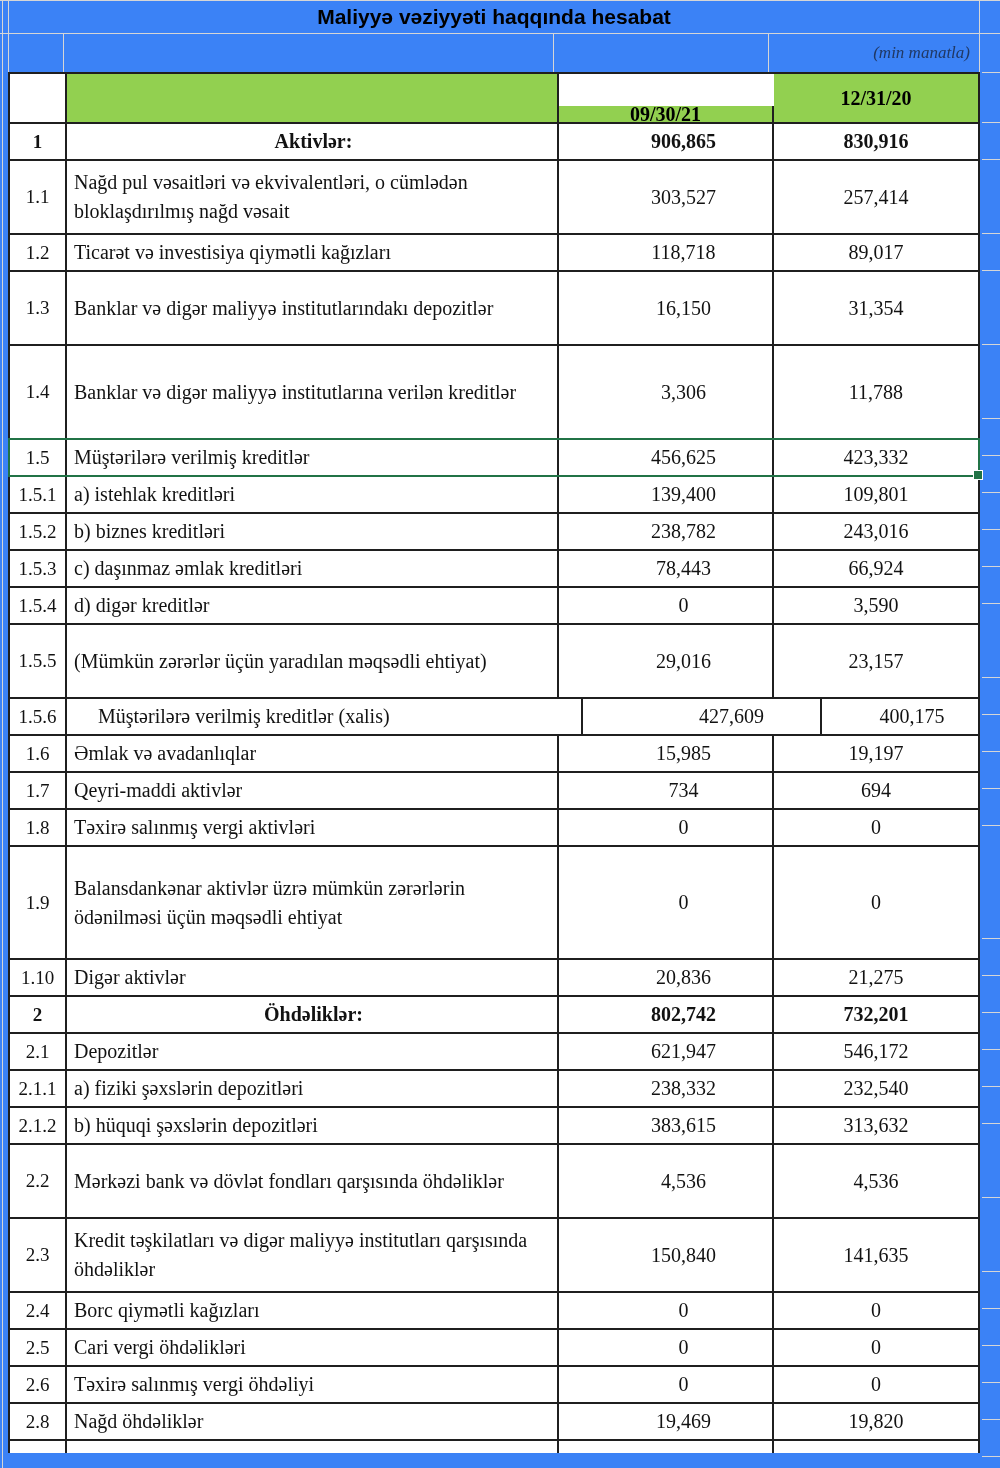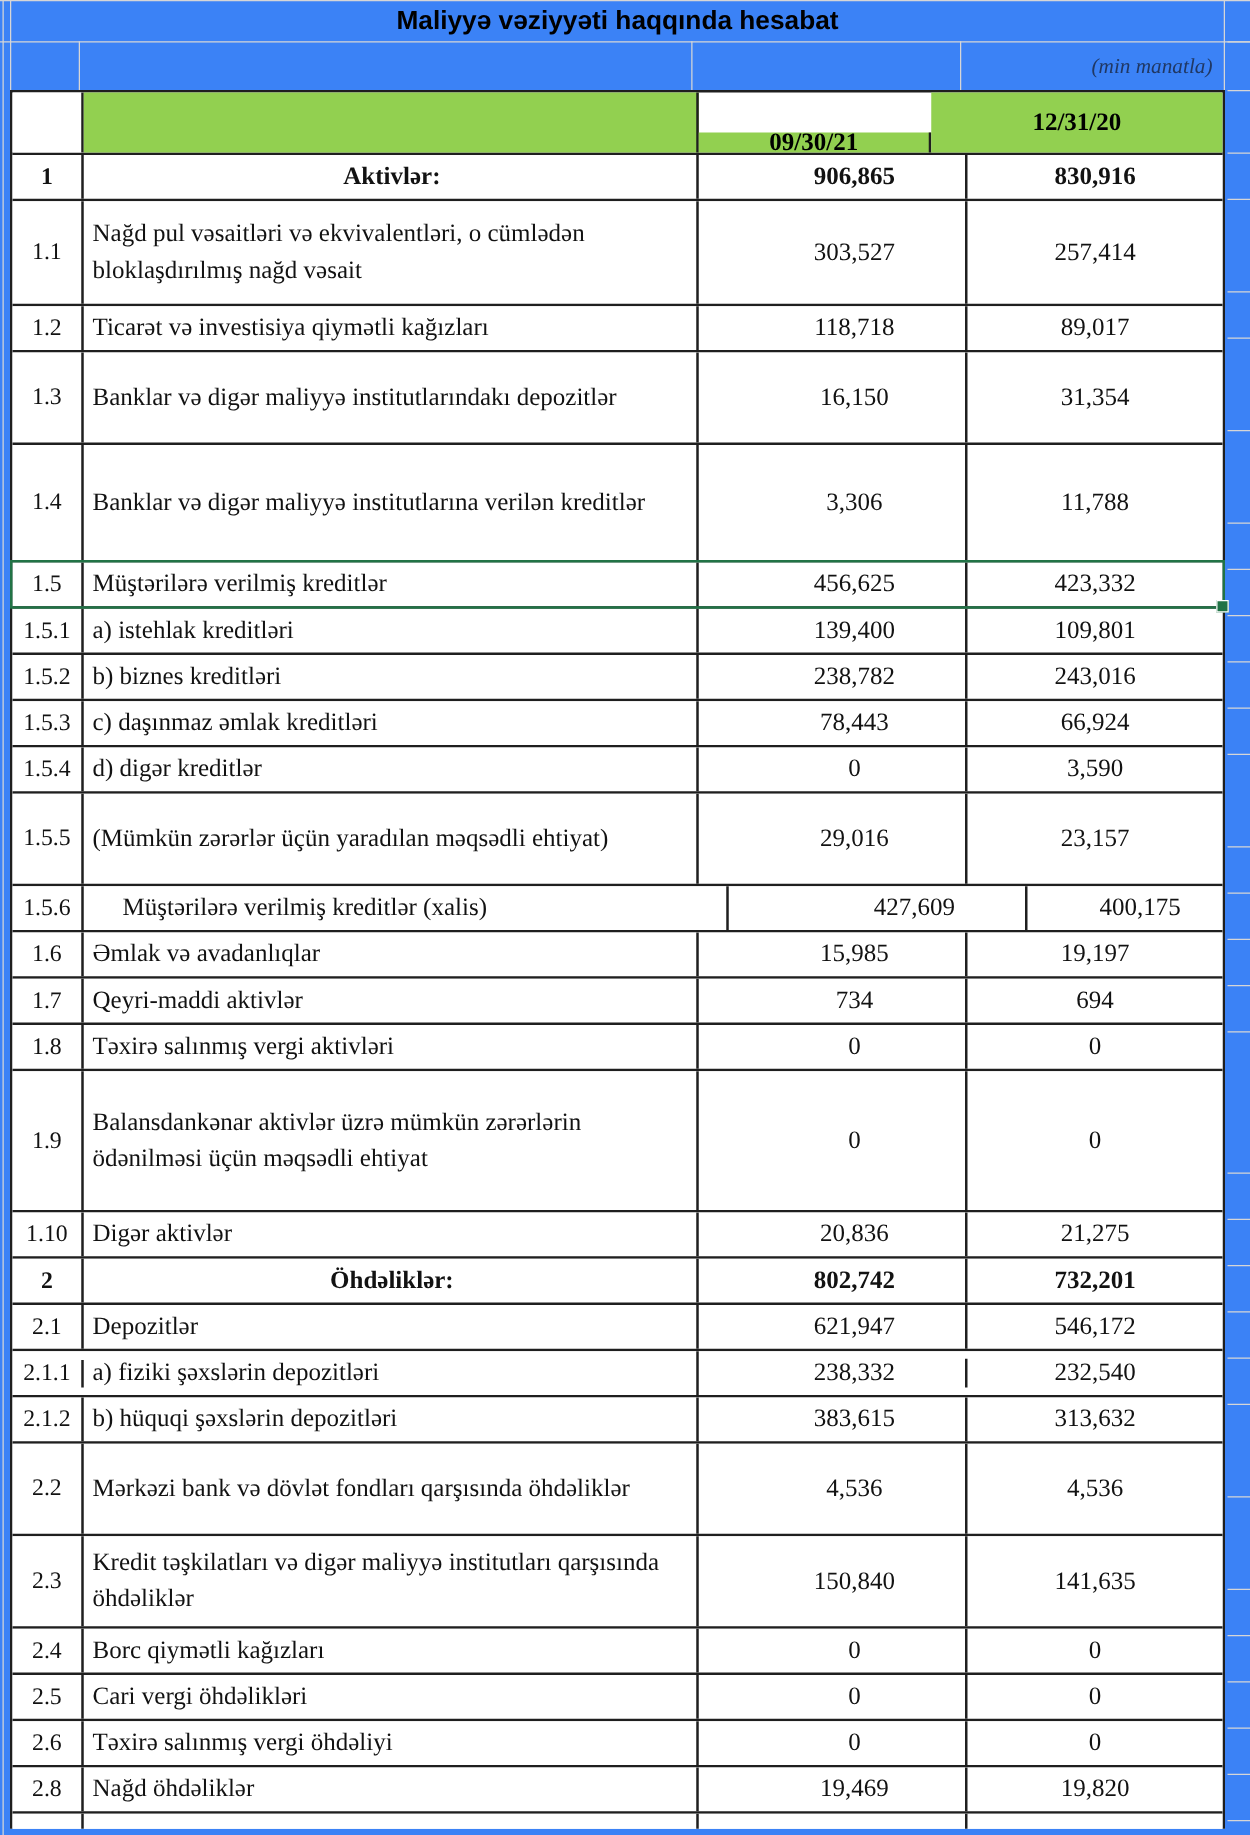--- a/index.html
+++ b/index.html
@@ -20,21 +20,21 @@
     display:flex;align-items:center;justify-content:flex-end;}
   .note-text{font-style:italic;font-size:17px;color:var(--note);}
   
   .xtable{position:absolute;left:8px;top:72px;width:972px;
     border:2px solid var(--border);border-bottom:none;box-sizing:border-box;background:#fff;}
   .thead{display:flex;height:50px;border-bottom:2px solid var(--border);box-sizing:border-box;}
   .th{display:flex;align-items:center;justify-content:center;box-sizing:border-box;
       font-weight:700;font-size:20px;color:#000;}
   .th-num{width:57px;background:#fff;border-right:2px solid var(--border);}
   .th-label{width:492px;background:var(--green);border-right:2px solid var(--border);}
-  .th-c1{width:186px;background:var(--green);border-right:2px solid var(--border);margin-top:32px;}
+  .th-c1{width:215px;background:var(--green);border-right:2px solid var(--border);margin-top:32px;}
   .th-c2{flex:1;background:var(--green);}
   .trow{display:flex;border-bottom:2px solid var(--border);box-sizing:border-box;position:relative;background:#fff;}
   .c{display:flex;align-items:center;box-sizing:border-box;font-size:20px;}
   .c-num{width:57px;justify-content:center;border-right:2px solid var(--border);font-size:19px;}
   .c-label{width:492px;justify-content:flex-start;text-align:left;
     padding:3px 4px 3px 7px;border-right:2px solid var(--border);line-height:1.45;}
   .c-v1{width:215px;justify-content:center;border-right:2px solid var(--border);padding-left:36px;}
   .c-v2{flex:1;justify-content:center;}
   .trow.bold{font-weight:700;}
   .trow.bold .c-label{justify-content:center;text-align:center;}
@@ -77,21 +77,21 @@
       <div class="th th-c1">09/30/21</div>
       <div class="th th-c2">12/31/20</div>
     </div>
     <div id="tbody">
         <div class="trow bold" style="height: 37px;">
           <div class="c c-num">1</div>
           <div class="c c-label">Aktivlər:</div>
           <div class="c c-v1">906,865</div>
           <div class="c c-v2">830,916</div>
         </div>
-        <div class="trow" style="height: 84px;">
+        <div class="trow" style="height: 74px;">
           <div class="c c-num">1.1</div>
           <div class="c c-label">Nağd pul vəsaitləri və  ekvivalentləri, o cümlədən bloklaşdırılmış nağd vəsait</div>
           <div class="c c-v1">303,527</div>
           <div class="c c-v2">257,414</div>
         </div>
         <div class="trow" style="height: 37px;">
           <div class="c c-num">1.2</div>
           <div class="c c-label">Ticarət və investisiya qiymətli kağızları</div>
           <div class="c c-v1">118,718</div>
           <div class="c c-v2">89,017</div>
@@ -188,21 +188,21 @@
           <div class="c c-label">Öhdəliklər:</div>
           <div class="c c-v1">802,742</div>
           <div class="c c-v2">732,201</div>
         </div>
         <div class="trow" style="height: 37px;">
           <div class="c c-num">2.1</div>
           <div class="c c-label">Depozitlər</div>
           <div class="c c-v1">621,947</div>
           <div class="c c-v2">546,172</div>
         </div>
-        <div class="trow" style="height: 37px; align-items: center;">
+        <div class="trow" style="height: 37px;">
           <div class="c c-num">2.1.1</div>
           <div class="c c-label">a) fiziki şəxslərin depozitləri</div>
           <div class="c c-v1">238,332</div>
           <div class="c c-v2">232,540</div>
         </div>
         <div class="trow" style="height: 37px;">
           <div class="c c-num">2.1.2</div>
           <div class="c c-label">b) hüquqi şəxslərin depozitləri</div>
           <div class="c c-v1">383,615</div>
           <div class="c c-v2">313,632</div>

